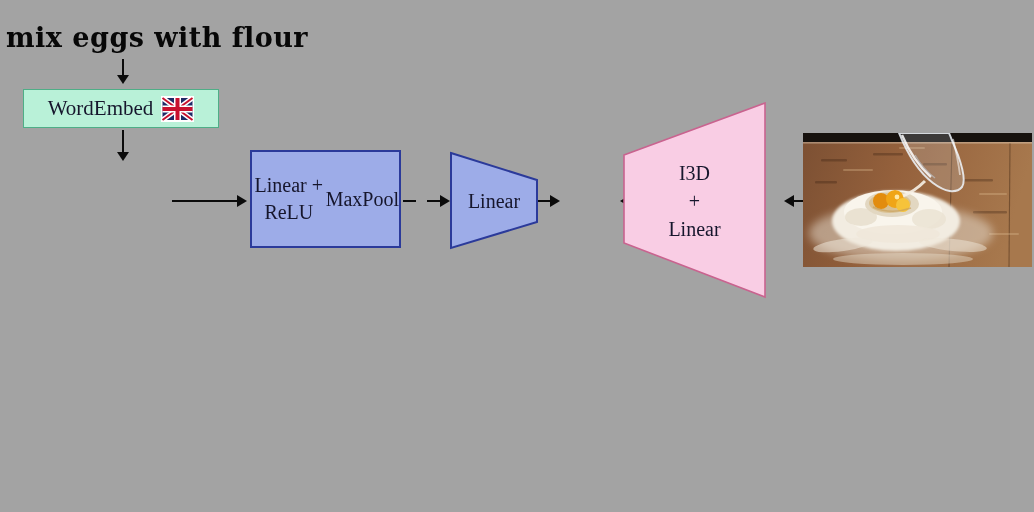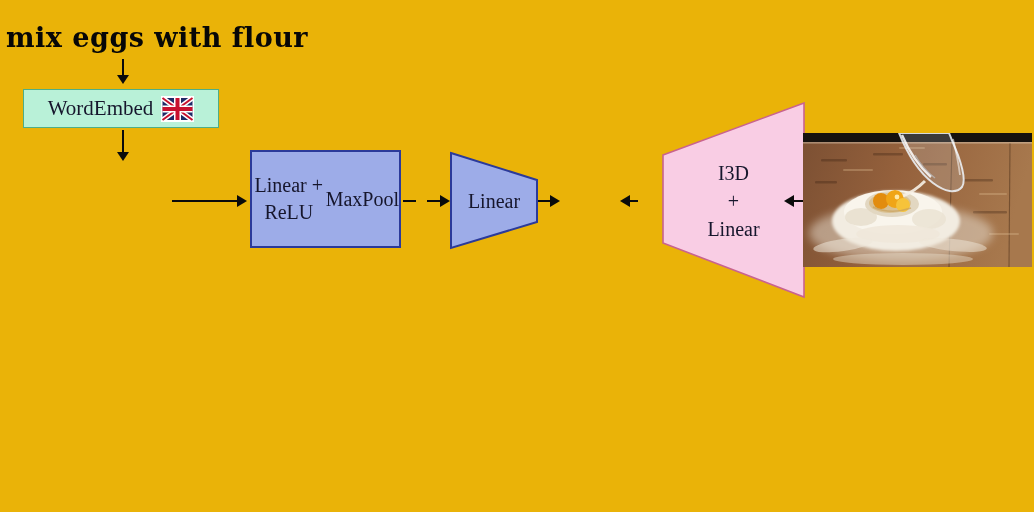--- a/index.html
+++ b/index.html
@@ -1,17 +1,17 @@
 <!DOCTYPE html>
 <html style="--mint-fill: #b9f1d8; --mint-border: #4fae87; --blue-fill: #9dace8; --blue-border: #2b3a9a; --pink-fill: #f9cde4; --pink-border: #c9638f; --arrow: #0b0b0b; --ink: #16162c;"><head>
 <meta charset="utf-8">
 <style>
   html,body{margin:0;padding:0;background:#ffffff;}
   #stage{
-    position:relative;width:1034px;height:512px;background:#eab308;overflow:hidden;
+    position:relative;width:1034px;height:512px;background:#a3a3a3;overflow:hidden;
     font-family:"Liberation Serif", serif;
   }
   .caption{
     position:absolute;left:6px;top:22px;
     font-family:"DejaVu Serif", serif;font-weight:700;font-size:27px;letter-spacing:.5px;
     color:#070707;white-space:nowrap;
   }
   .box{
     position:absolute;box-sizing:border-box;display:flex;align-items:center;justify-content:center;
     color:var(--ink,#18182e);
@@ -111,21 +111,21 @@
   <div class="arr right" style="left:538px;top:195px;width:22px;height:12px">
     <div class="ln" style="width:13px"></div>
       <div class="hd"></div>
   </div>
 
   <div class="arr left" style="left:620px;top:195px;width:18px;height:12px">
     <div class="ln" style="width:9px"></div>
       <div class="hd"></div>
   </div>
 
-  <div class="shape-wrap" style="left:662px;top:102px;width:143px;height:197px">
+  <div class="shape-wrap" style="left:623px;top:102px;width:143px;height:197px">
     <svg width="143" height="197" viewBox="0 0 143 197">
       <polygon points="1,53 142,1 142,195 1,141" style="fill:var(--pink-fill,#f9cde4);stroke:var(--pink-border,#c9638f);stroke-width:1.6"></polygon>
     </svg>
     <div class="shape-label">
       <span>I3D</span>
       <span>+</span>
       <span>Linear</span>
     </div>
   </div>
 

